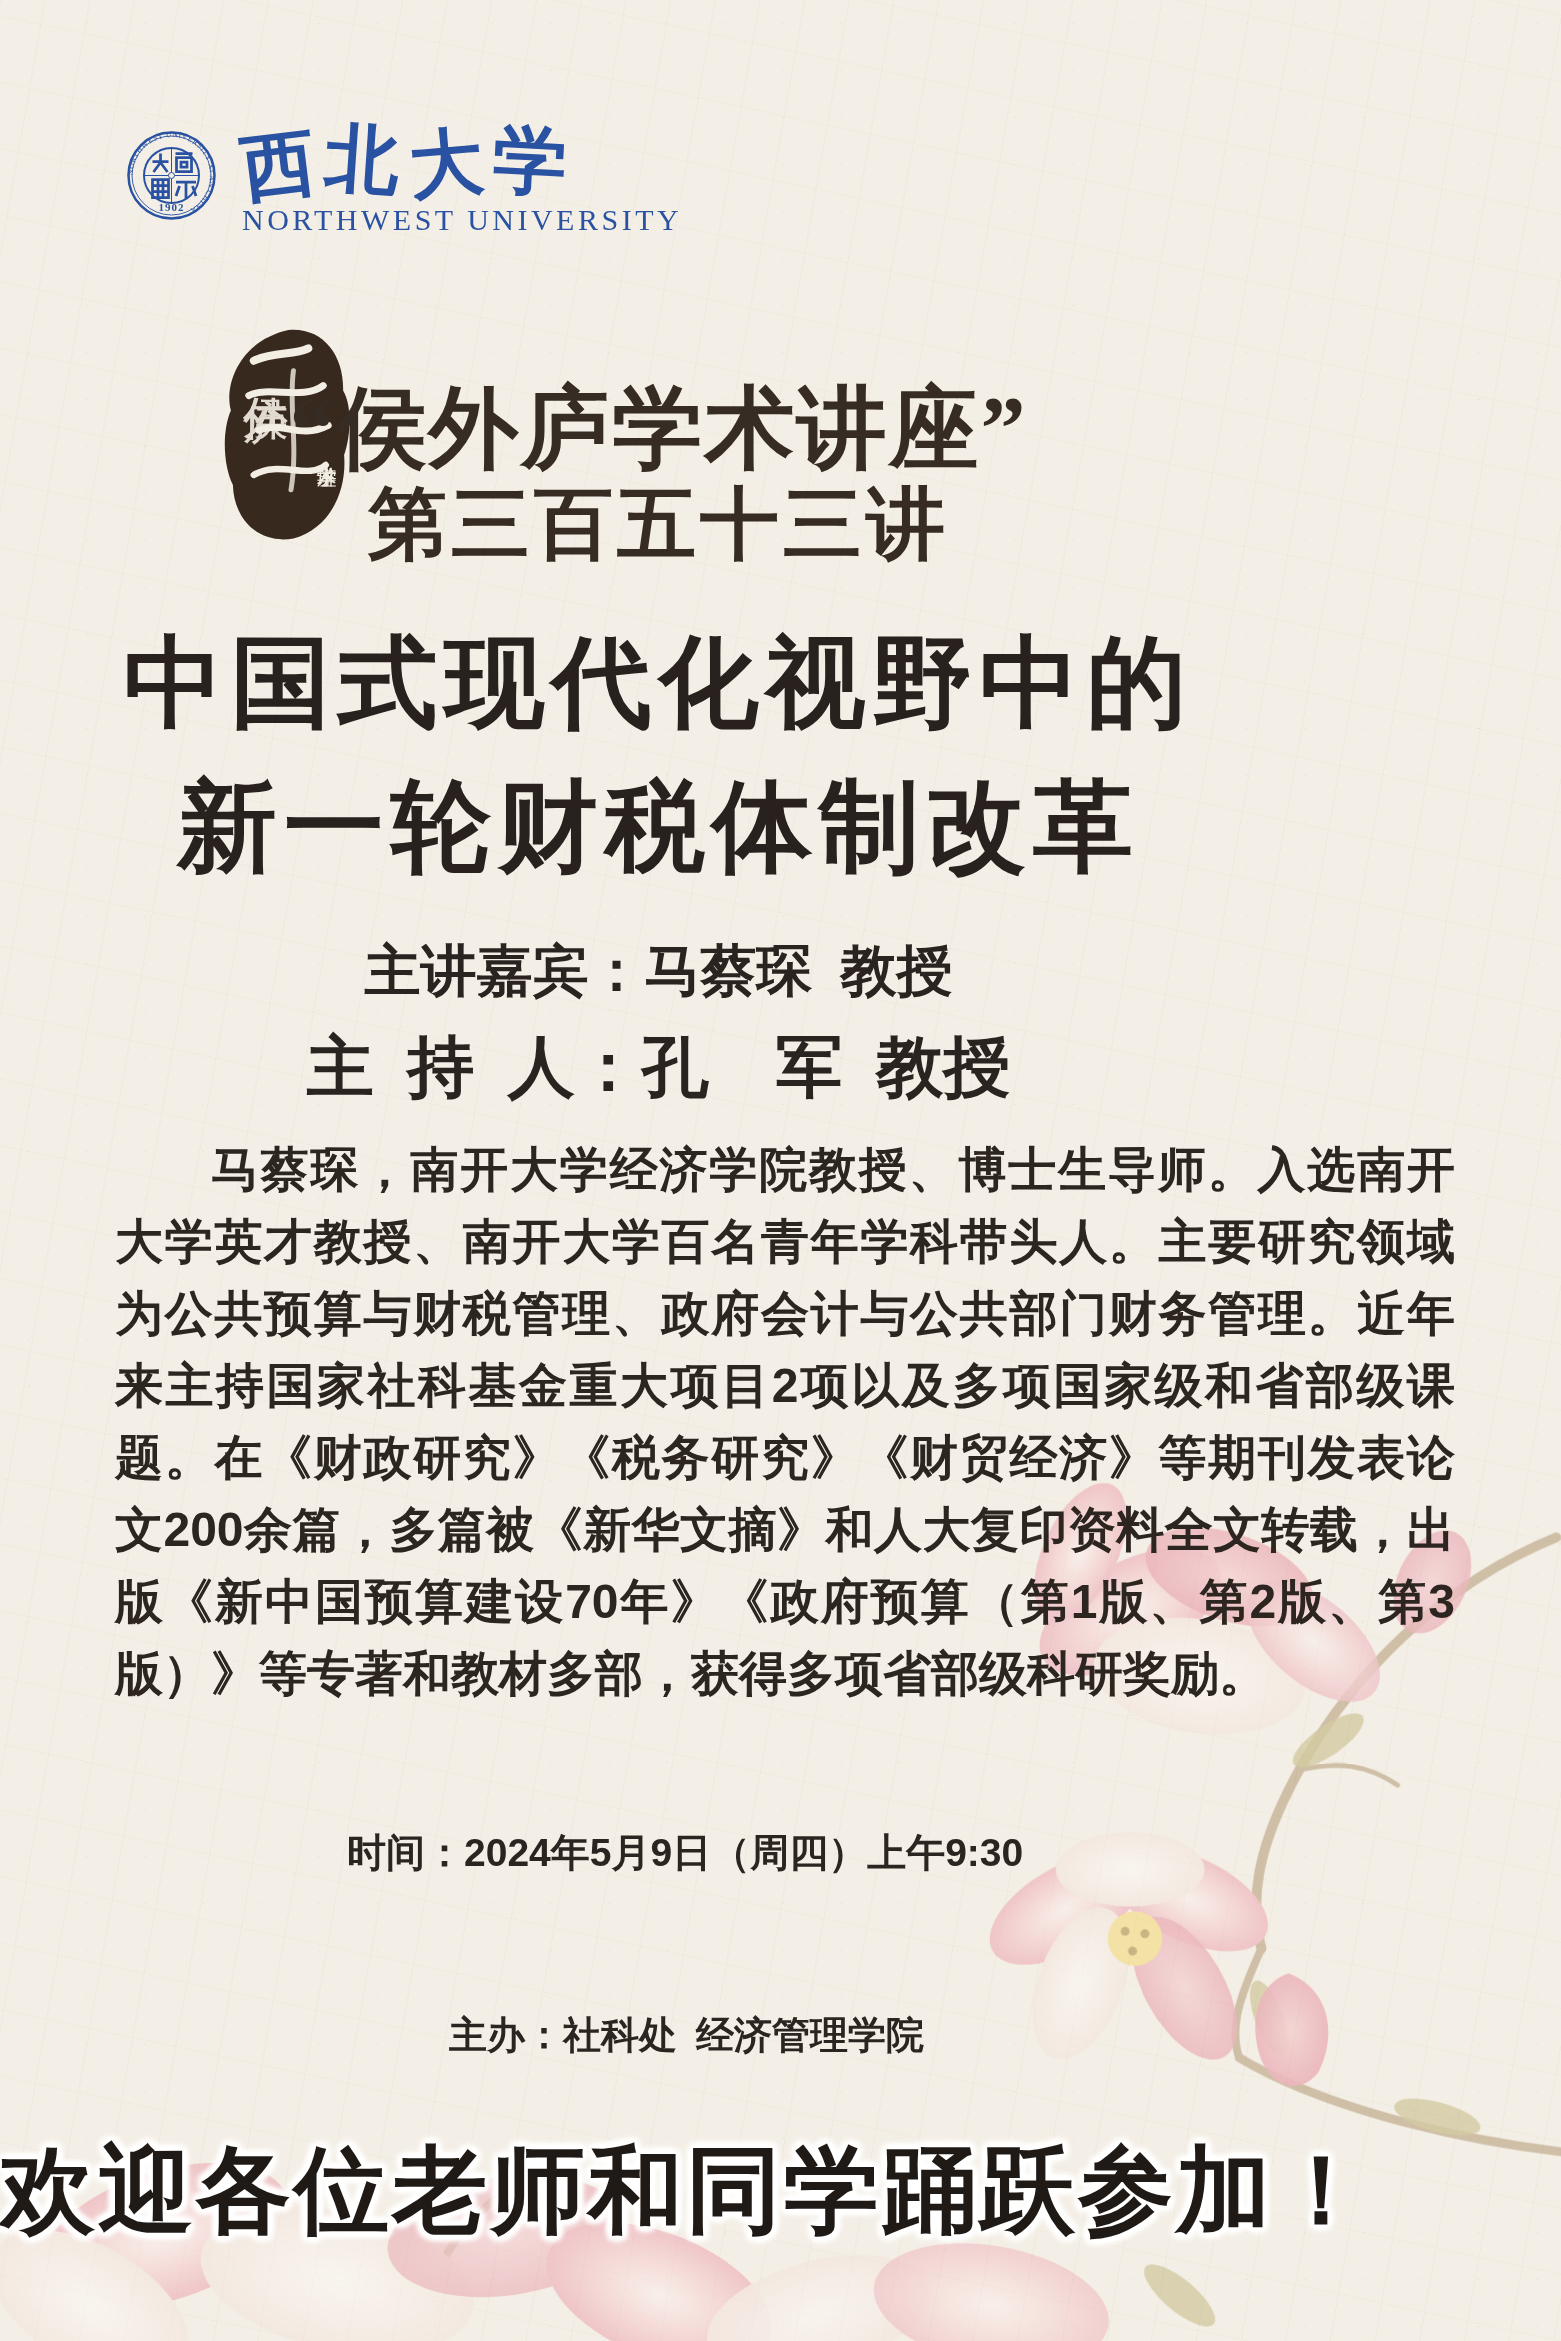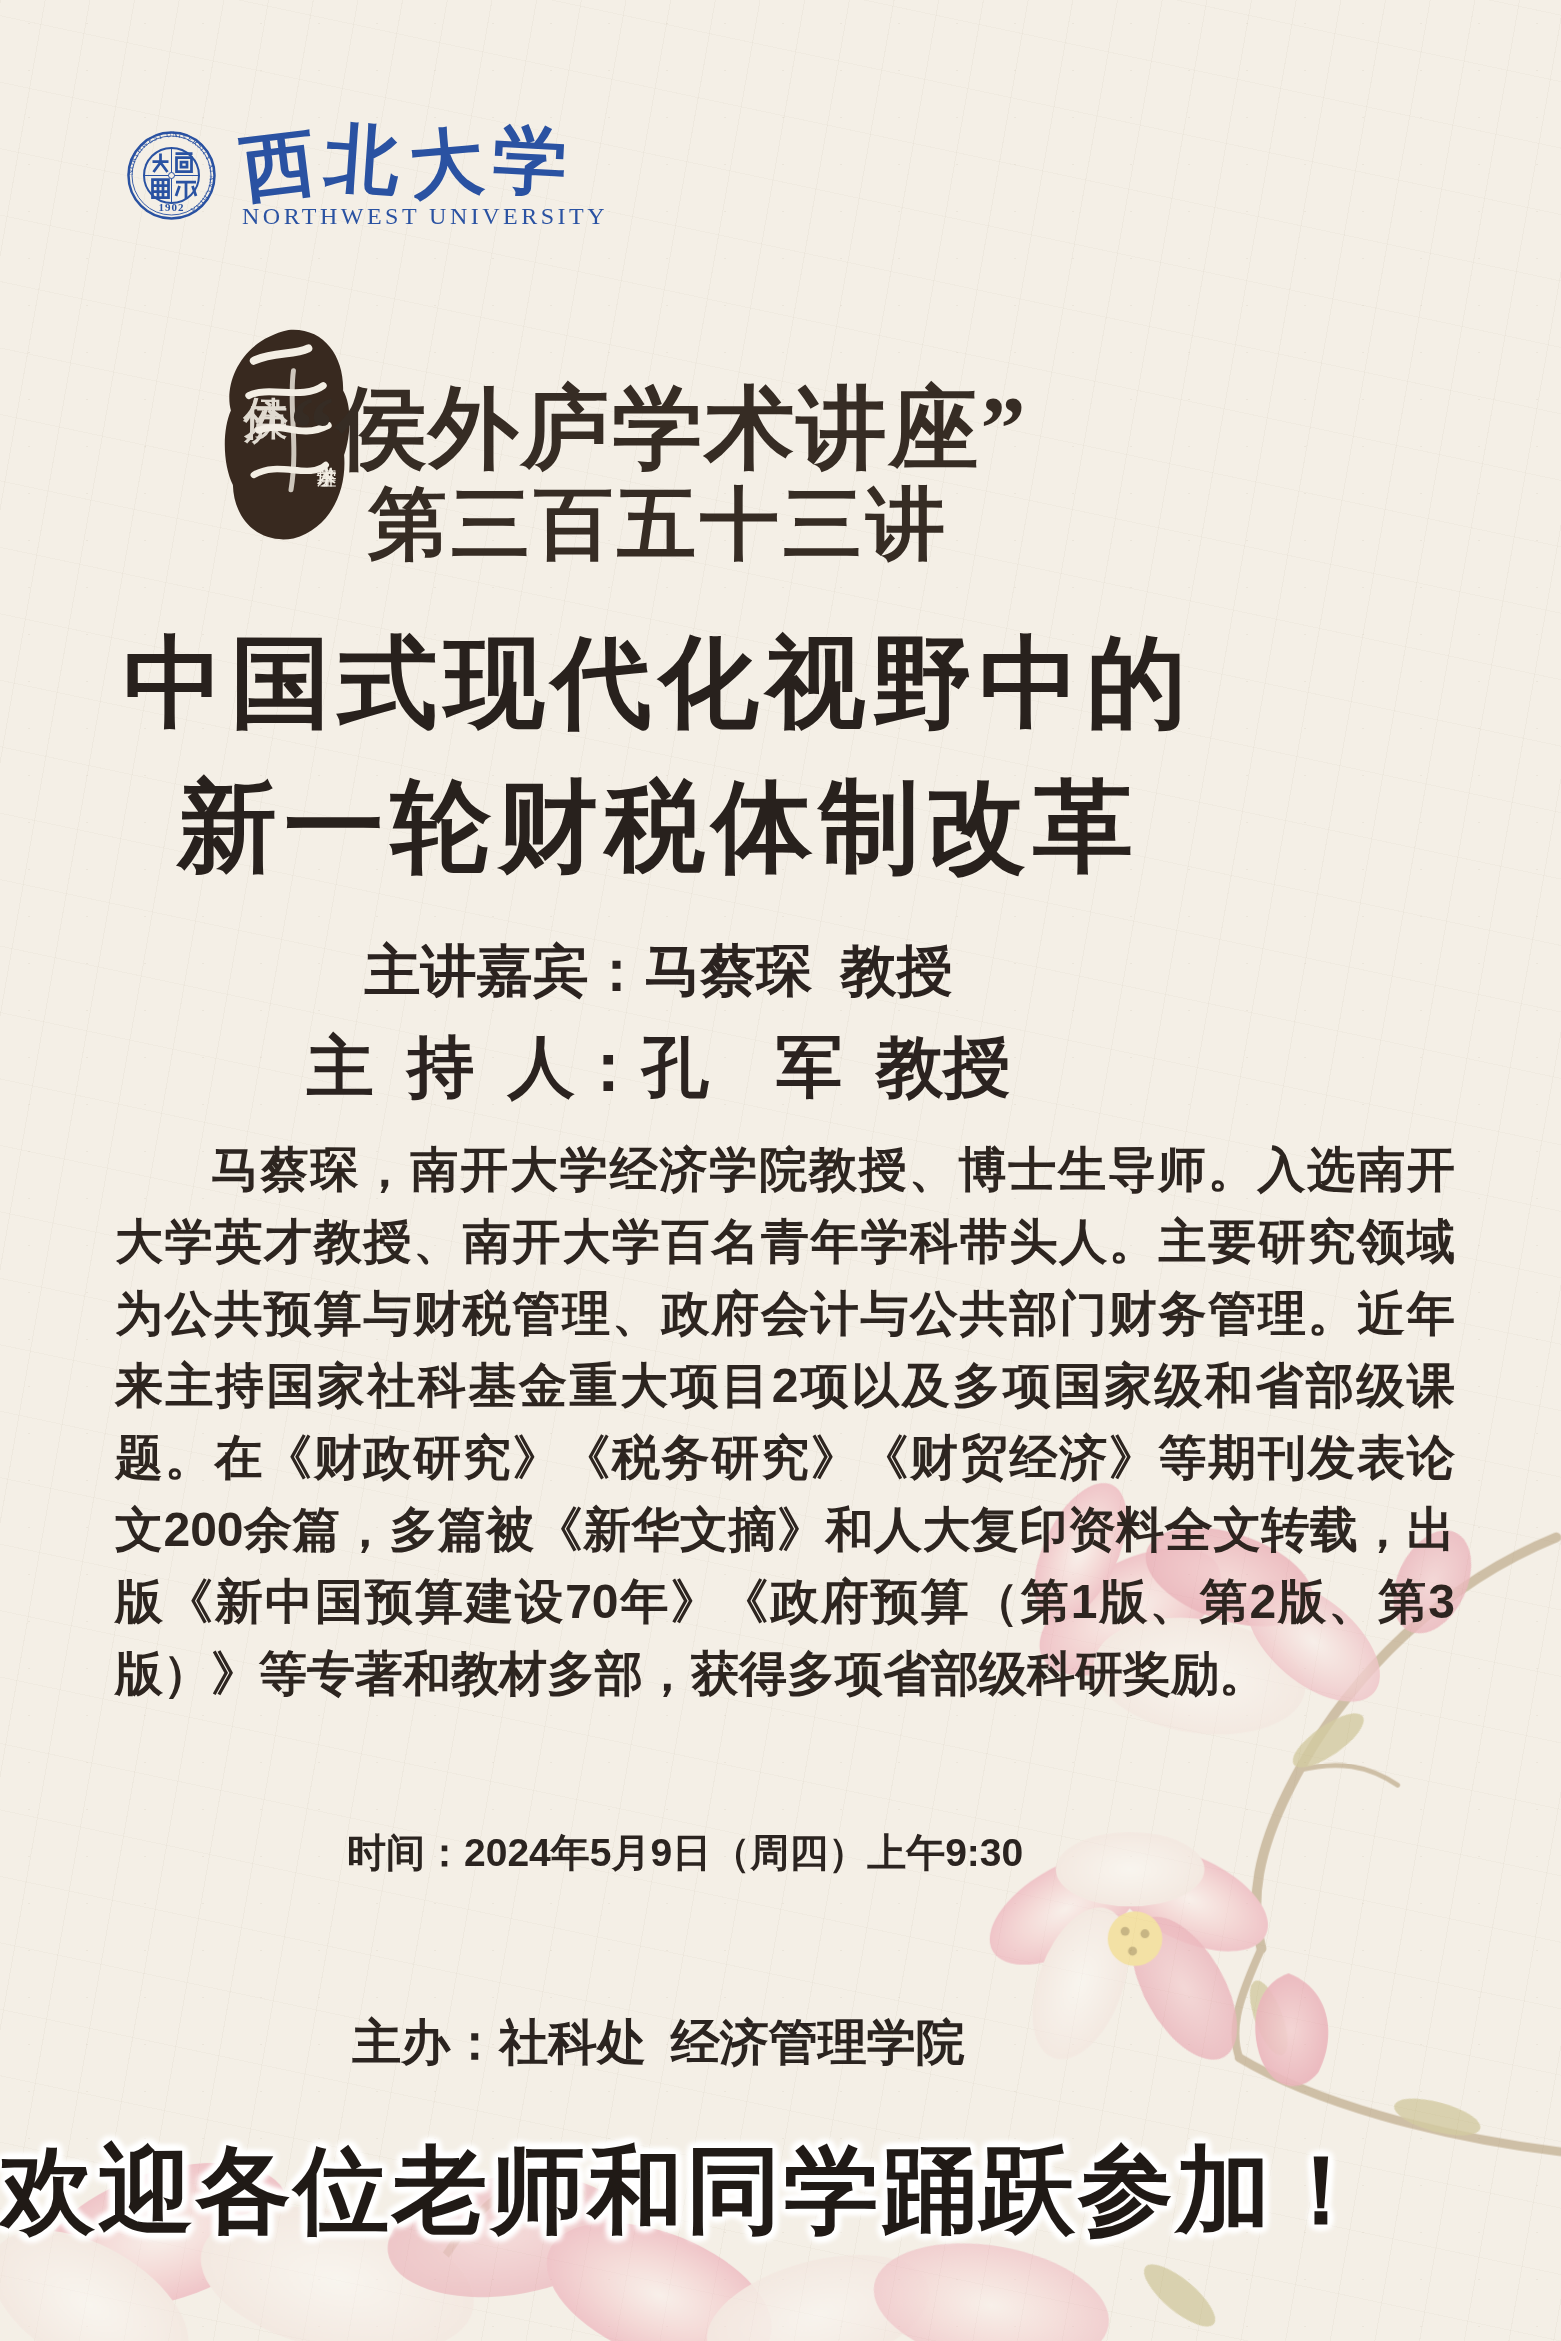--- a/index.html
+++ b/index.html
@@ -27,21 +27,21 @@
   .seal-svg{left:126px;top:130px;width:91px;height:91px;}
   .logo-zh{left:241px;top:121px;display:flex;gap:10px;
            font-family:var(--serif);font-weight:700;font-size:74px;line-height:1.1;
            color:#2a52a2;}
   .logo-zh span{display:inline-block;}
   .logo-zh span:nth-child(1){transform:rotate(-7deg) translateY(5px);}
   .logo-zh span:nth-child(2){transform:rotate(4deg) translateY(-1px);}
   .logo-zh span:nth-child(3){transform:rotate(-5deg) translateY(3px);}
   .logo-zh span:nth-child(4){transform:rotate(3deg);}
   .logo-en{left:242px;top:203px;font-family:var(--serif);font-weight:400;
-           font-size:24px;letter-spacing:3.5px;color:#2a52a2;white-space:nowrap;}
+           font-size:30px;letter-spacing:3.5px;color:#2a52a2;white-space:nowrap;}
   
   .stamp-svg{left:219px;top:326px;width:139px;height:216px;}
   
   .row{left:0;width:1317px;text-align:center;white-space:nowrap;}
   .series-1{top:368px;font-family:var(--serif);font-weight:700;font-size:90px;
             letter-spacing:2px;color:#362c24;}
   .series-2{top:472px;font-family:var(--serif);font-weight:700;font-size:79px;
             letter-spacing:4px;color:#362c24;}
   .title-1{top:617px;font-family:var(--serif);font-weight:900;font-size:100px;
            letter-spacing:7px;color:#28211d;}
@@ -49,21 +49,21 @@
            letter-spacing:7px;color:#28211d;}
   .speaker{top:934px;font-family:var(--serif);font-weight:900;font-size:56px;color:#2b2320;}
   .host{top:1022px;font-family:var(--serif);font-weight:900;font-size:67px;color:#2b2320;}
   
   .bio{left:115px;top:1134px;width:1340px;
        font-size:48px;line-height:72px;font-weight:600;
        text-align:justify;text-indent:2em;color:#2d2520;}
   
   .details{left:347px;top:1813px;font-size:39px;line-height:79px;font-weight:800;
            color:#2b2420;white-space:nowrap;}
-  .organizer{top:2010px;font-size:49px;font-weight:800;color:#2b2420;}
+  .organizer{top:2010px;font-size:38px;font-weight:800;color:#2b2420;padding-left:28px;}
   
   .footer{top:2128px;font-family:Liberation Serif, serif;font-weight:700;font-size:95px;
           letter-spacing:3px;color:#201a16;
           text-shadow:
             0 0 9px #fff, 0 0 5px #fff,
             5px 0 6px #fff,-5px 0 6px #fff,
             0 5px 6px #fff,0 -5px 6px #fff,
             4px 4px 5px #fff,-4px 4px 5px #fff,
             4px -4px 5px #fff,-4px -4px 5px #fff;}
   .flowers-svg{left:0;top:1463px;width:1561px;height:879px;}

